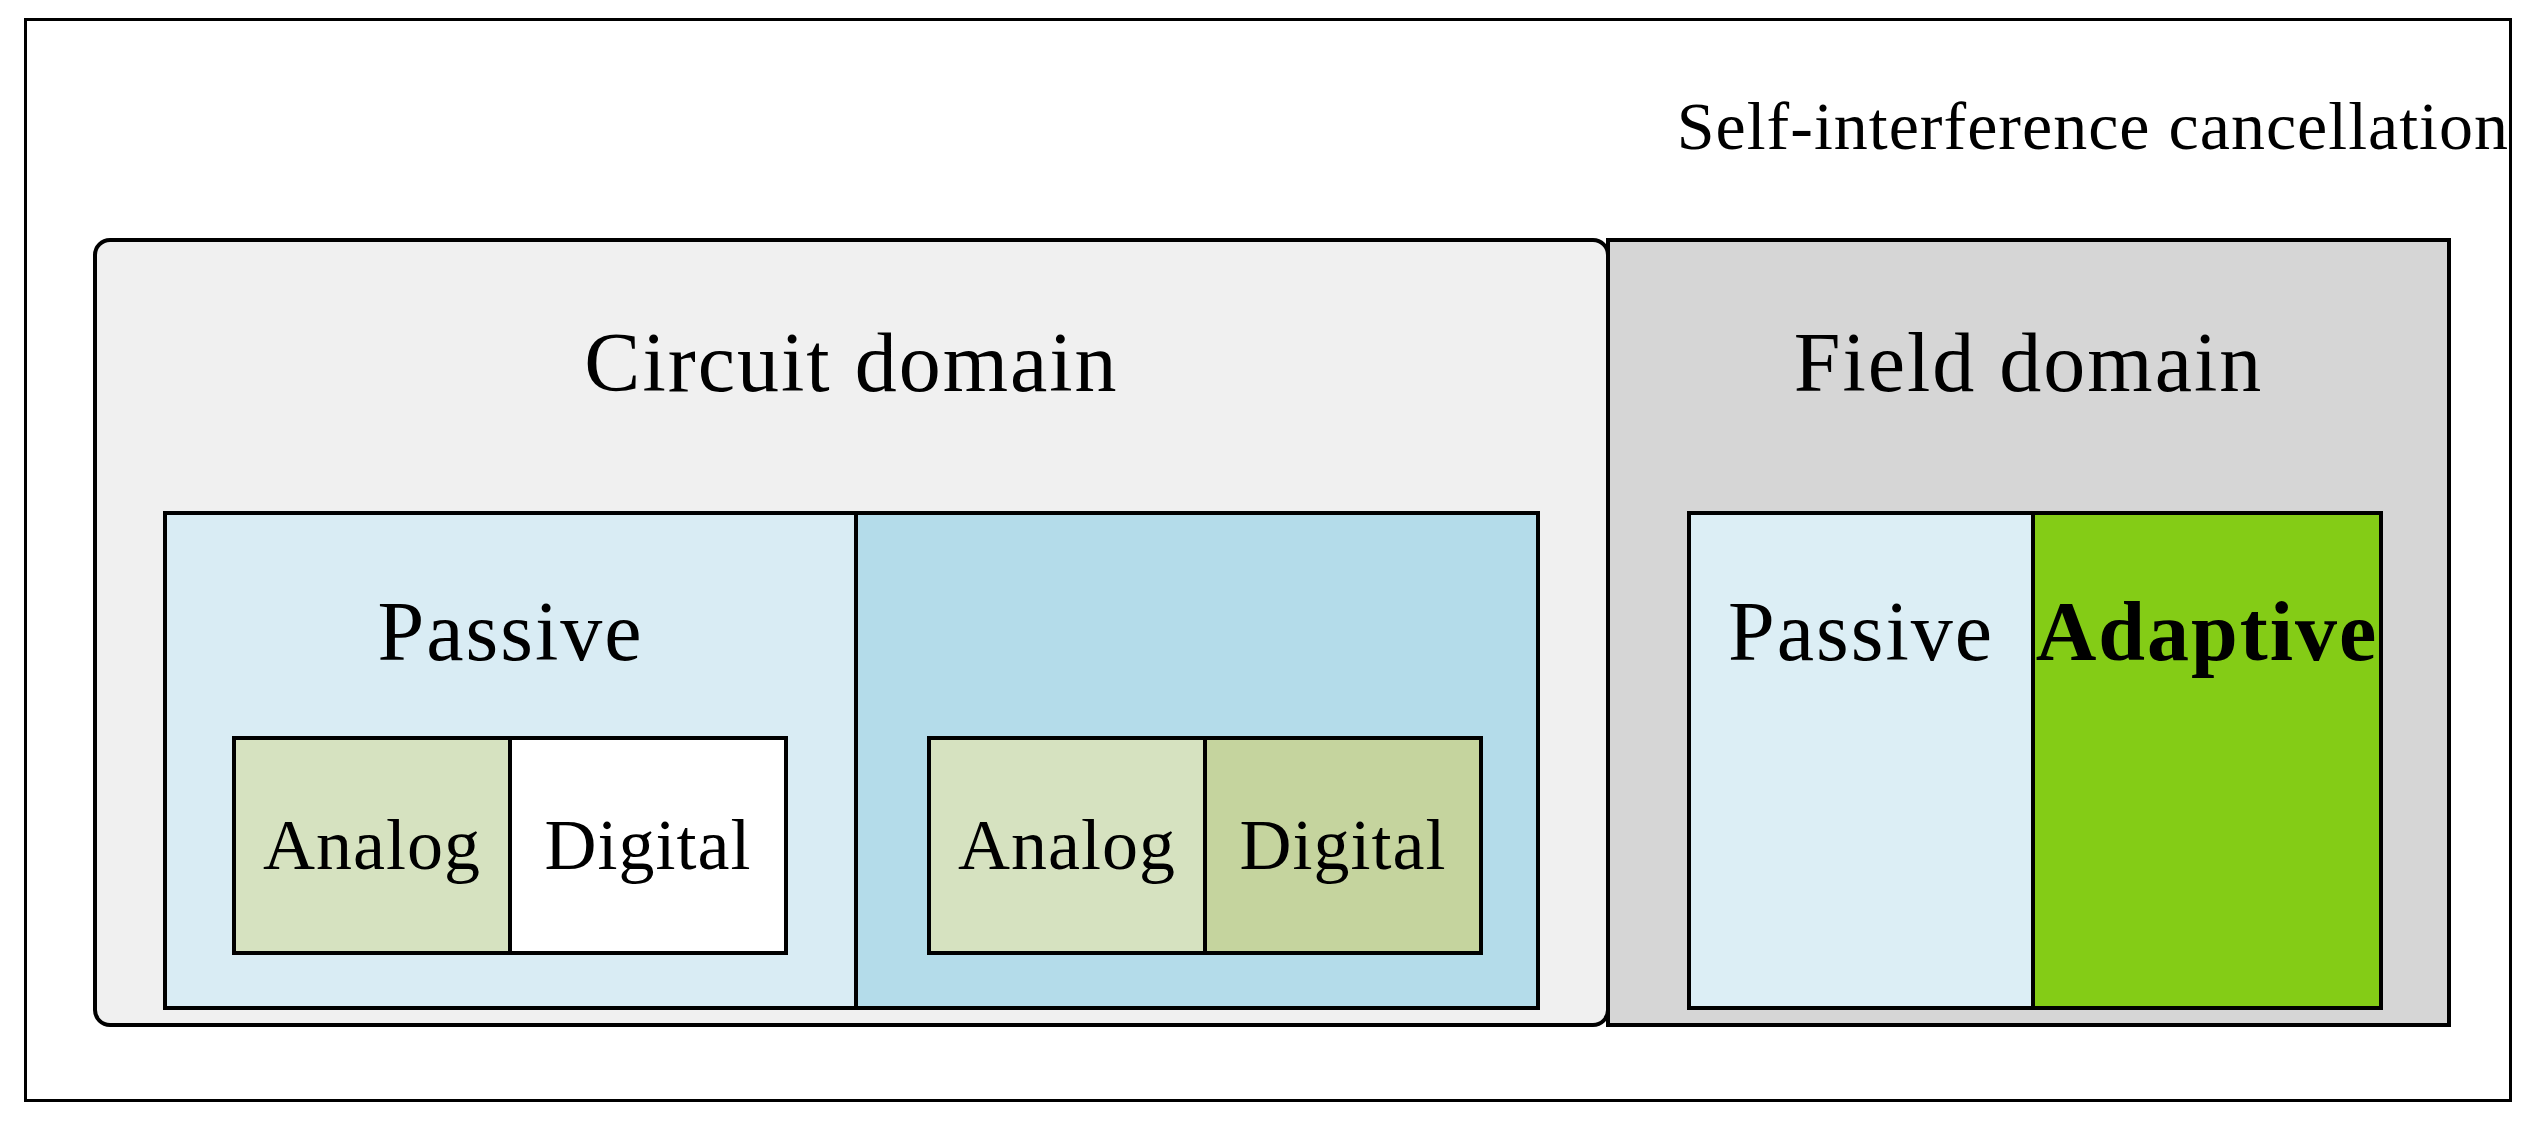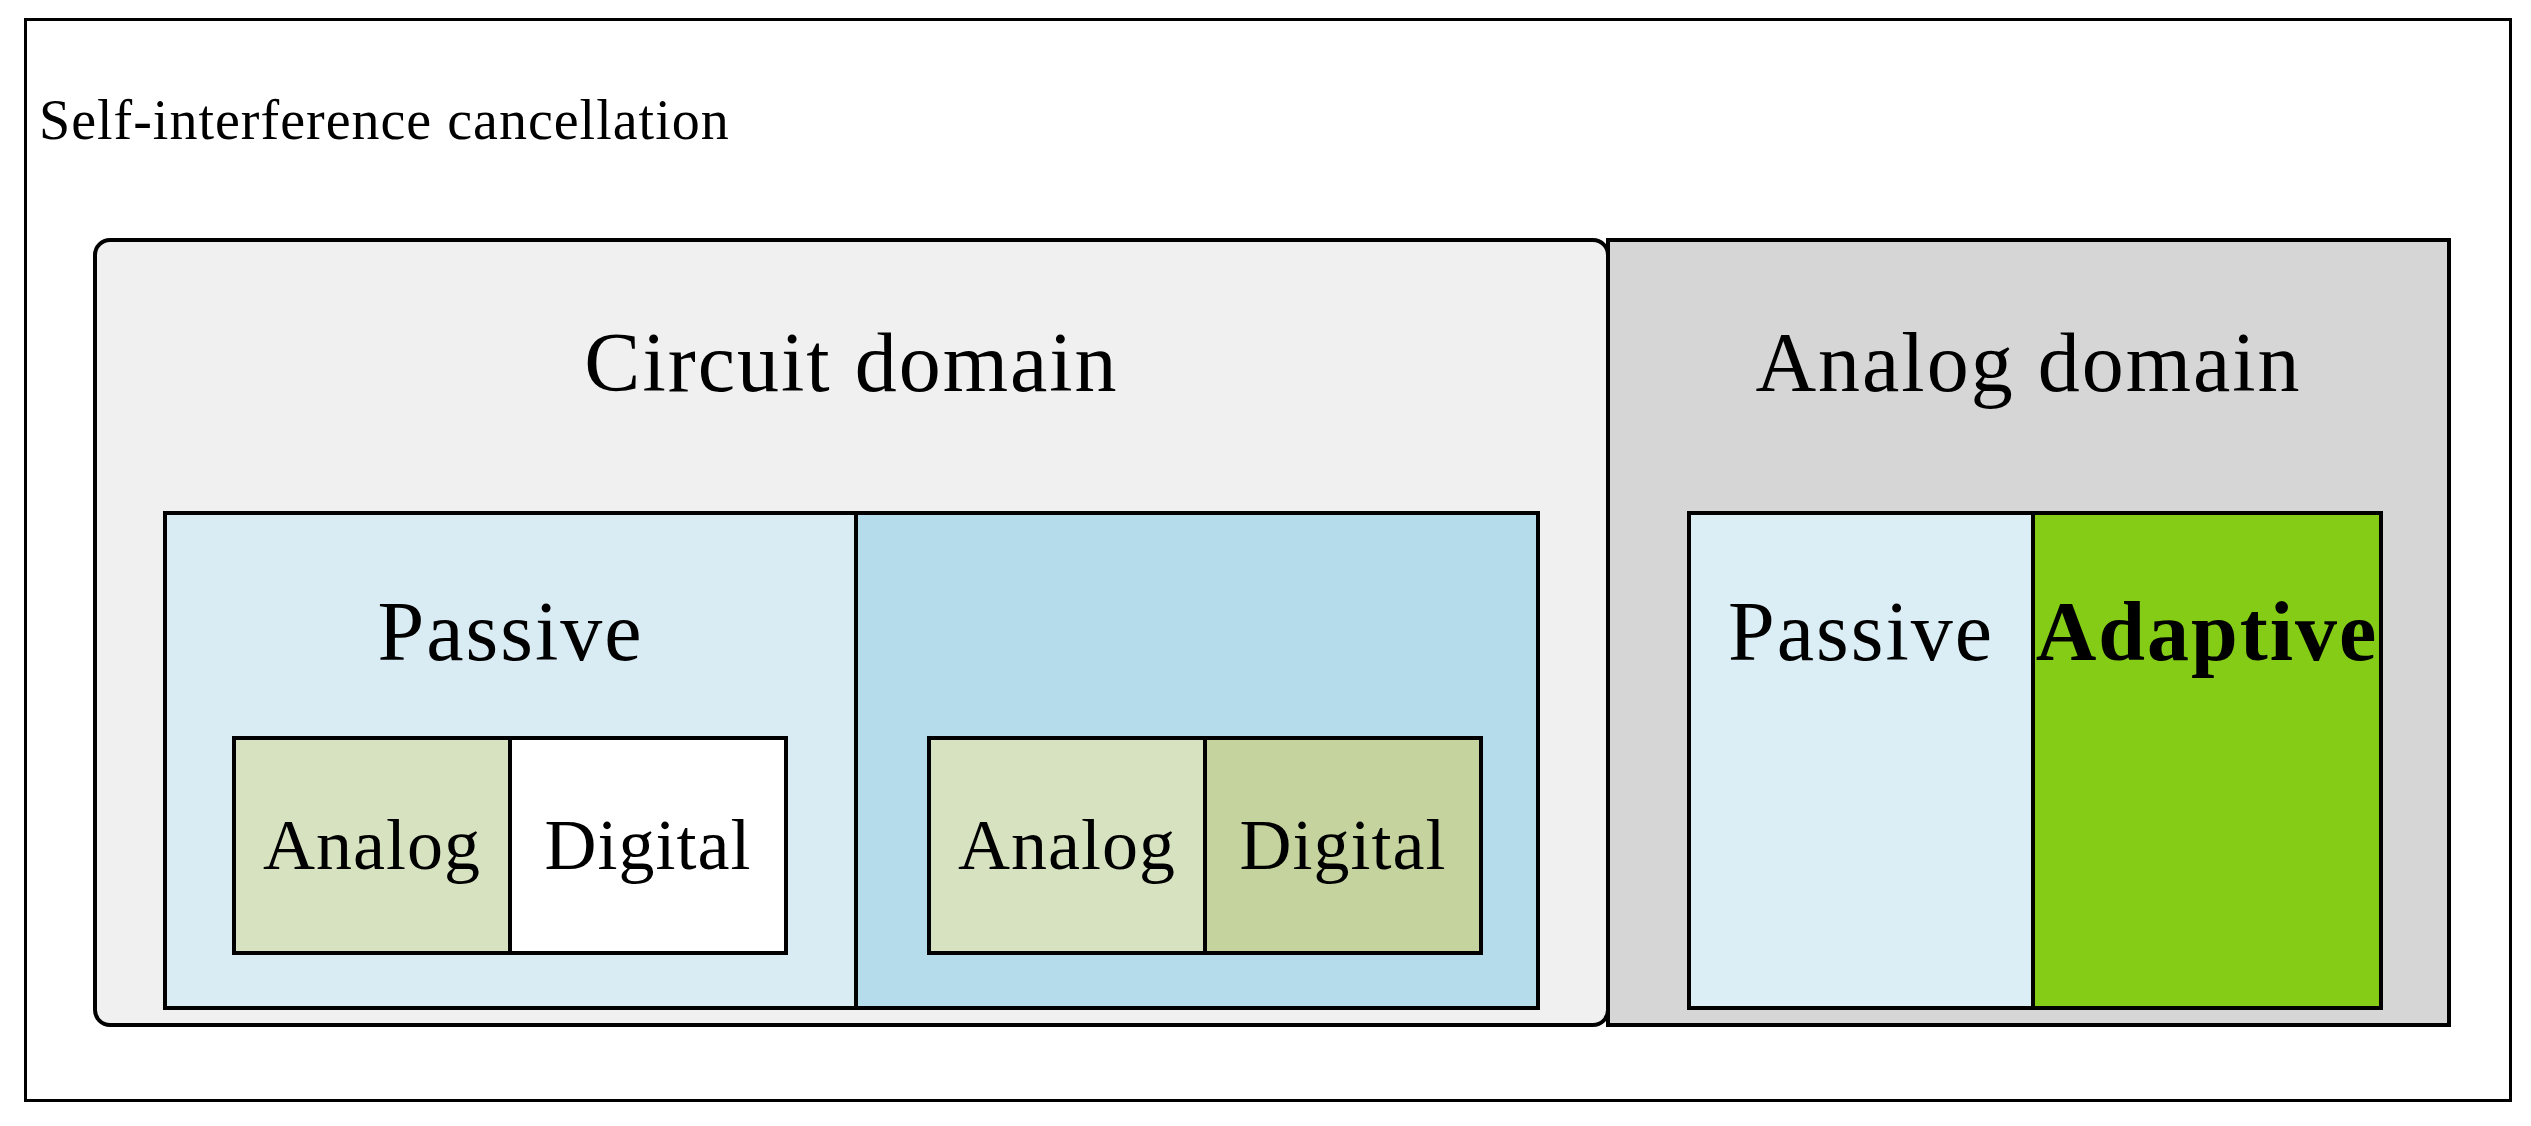--- a/index.html
+++ b/index.html
@@ -17,24 +17,24 @@
   .outer-box {
     position: absolute;
     left: 24px; top: 18px;
     width: 2482px; height: 1078px;
     border: 3px solid #000;
     background: #ffffff;
   }
 
   .diagram-title {
     position: absolute;
-    top: 70px; left: 12px;
+    top: 70px; left: 0;
     width: 100%;
-    text-align: left;
-    font-size: 56px;
+    text-align: right;
+    font-size: 68px;
     letter-spacing: 1px;
     line-height: 1.05;
     white-space: nowrap;
   }
 
   .domains-row {
     position: absolute;
     left: 66px; top: 217px;
     display: flex;
     align-items: flex-start;
@@ -139,21 +139,21 @@
             <div class="pair-row pair-active">
               <div class="cell" style="background-color: rgb(214, 226, 192);">Analog</div>
               <div class="cell cell-right" style="background-color: rgb(197, 212, 158);">Digital</div>
             </div>
           </div>
 
         </div>
       </div>
 
       <div class="domain-box domain-field" style="background-color: rgb(214, 214, 214);">
-        <div class="domain-label">Analog domain</div>
+        <div class="domain-label">Field domain</div>
 
         <div class="sub-row field-sub-row">
           <div class="sub-box passive-field" style="background-color: rgb(220, 238, 245);">
             <div class="sub-label">Passive</div>
           </div>
           <div class="sub-box adaptive-field" style="background-color: #84cc16; font-weight: bold;">
             <div class="sub-label">Adaptive</div>
           </div>
         </div>
       </div>

